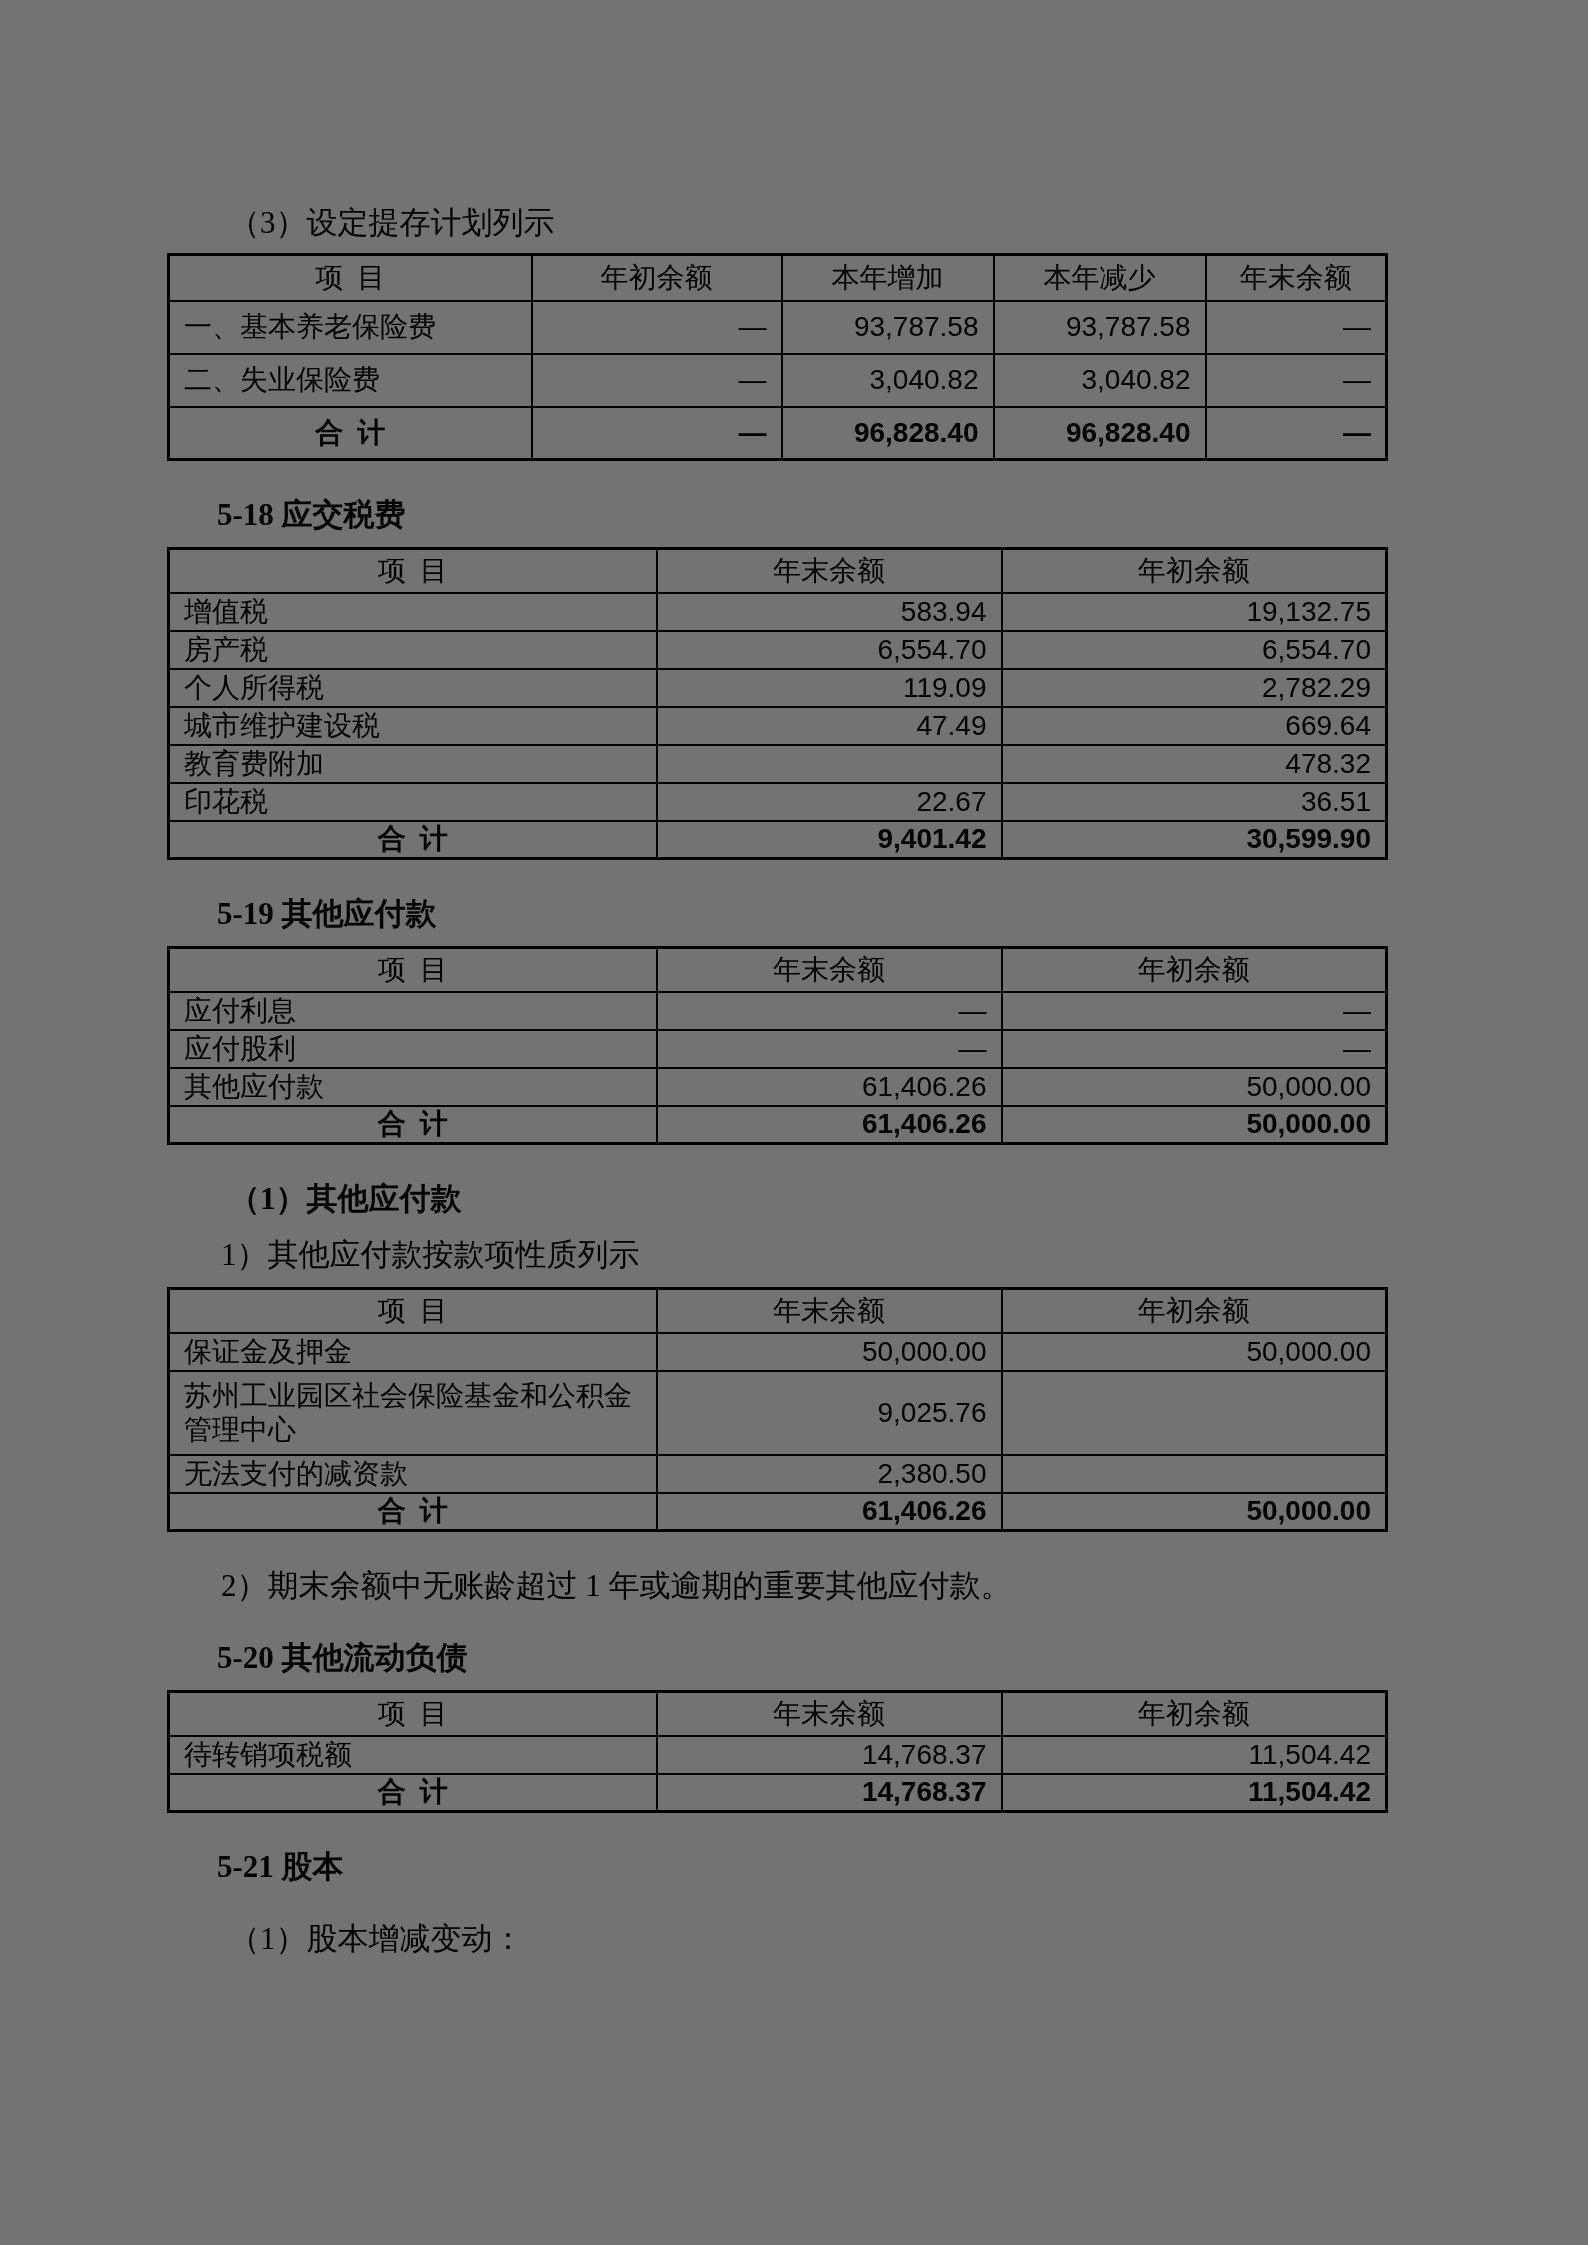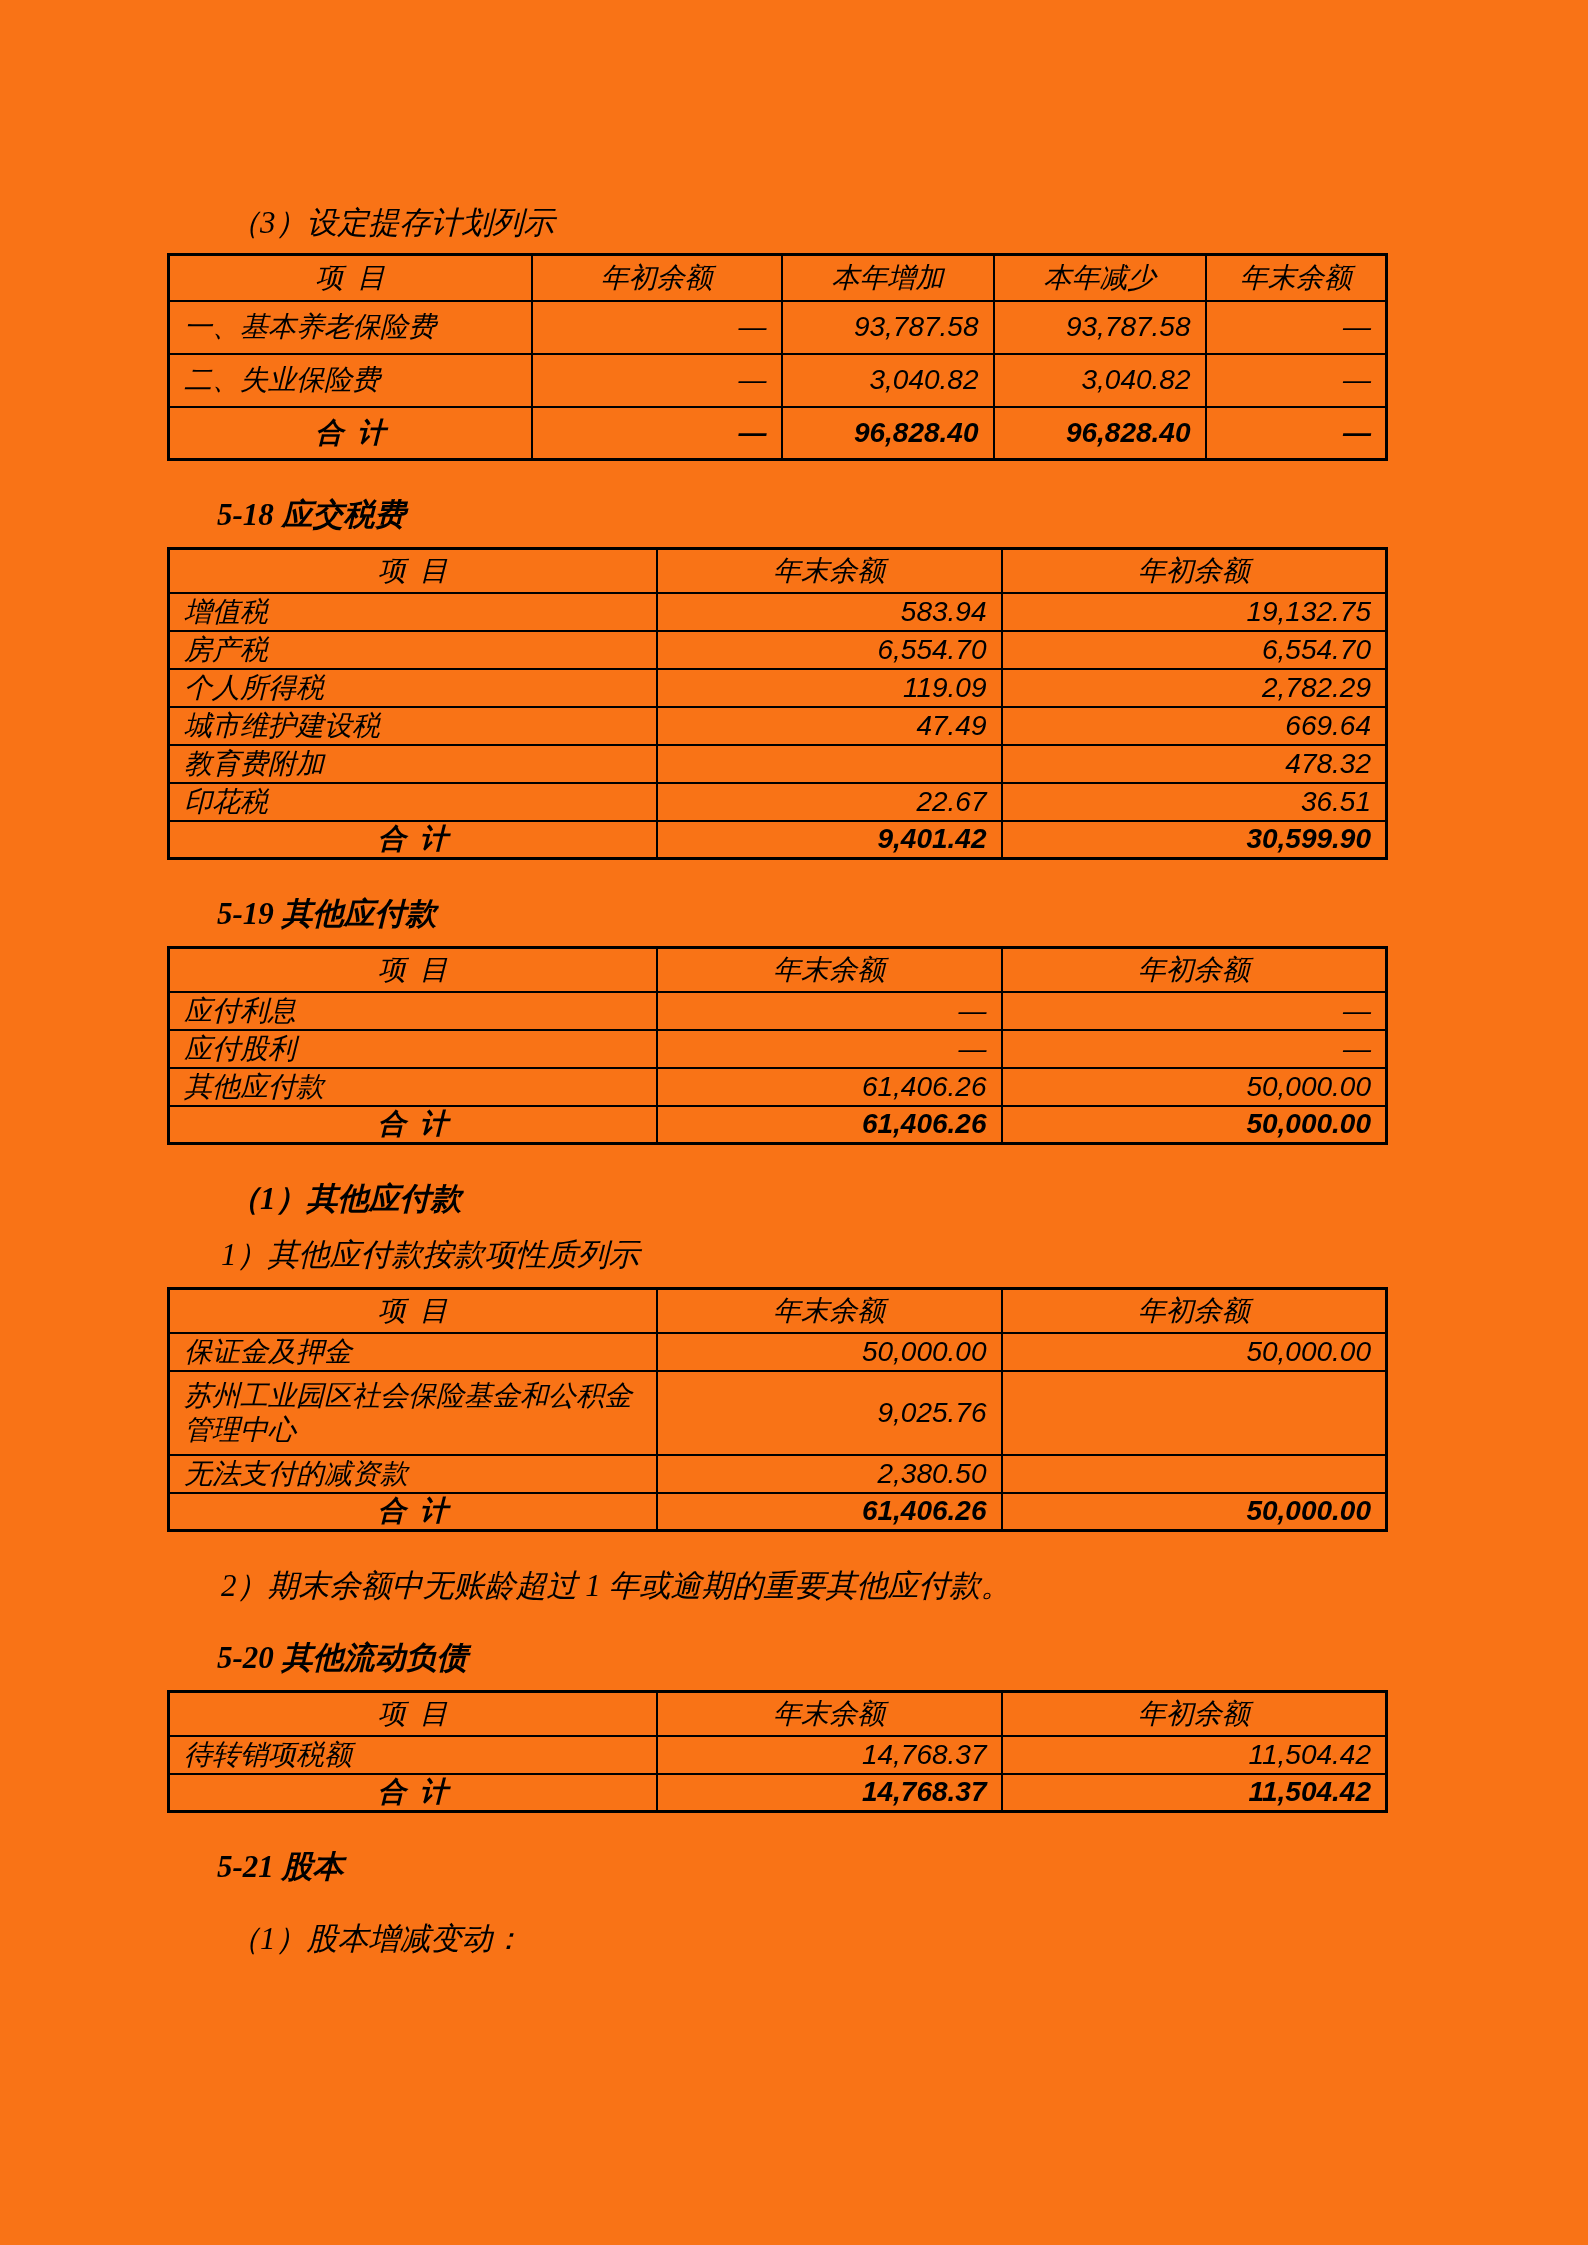--- a/index.html
+++ b/index.html
@@ -1,26 +1,25 @@
 <!DOCTYPE html>
 <html lang="zh"><head>
 <meta charset="utf-8">
 <style>
   html,body{margin:0;padding:0;background:#ffffff;}
   .page{
     position:relative;
     width:1588px;
     height:2245px;
     box-sizing:border-box;
-    background:#f97316;
+    background:#737373;
     color:#000000;
     padding:205px 203px 0 167px;
     overflow:hidden;
     font-family:"Liberation Serif","DejaVu Serif",serif;
-    font-style:italic;
   }
   .para{font-size:31px;line-height:36px;white-space:pre-wrap;}
   .h-sub{padding-left:62px;margin:0 0 12px 0;}          
   .h-num{padding-left:50px;margin:36px 0 14px 0;font-weight:bold;} 
   .p-plain{padding-left:54px;margin:20px 0 14px 0;}
   .p-note{padding-left:54px;margin:36px 0 14px 0;}
   .h-sub.m-top{margin-top:36px;}
   table.t{
     table-layout:fixed;
     width:1218px;

